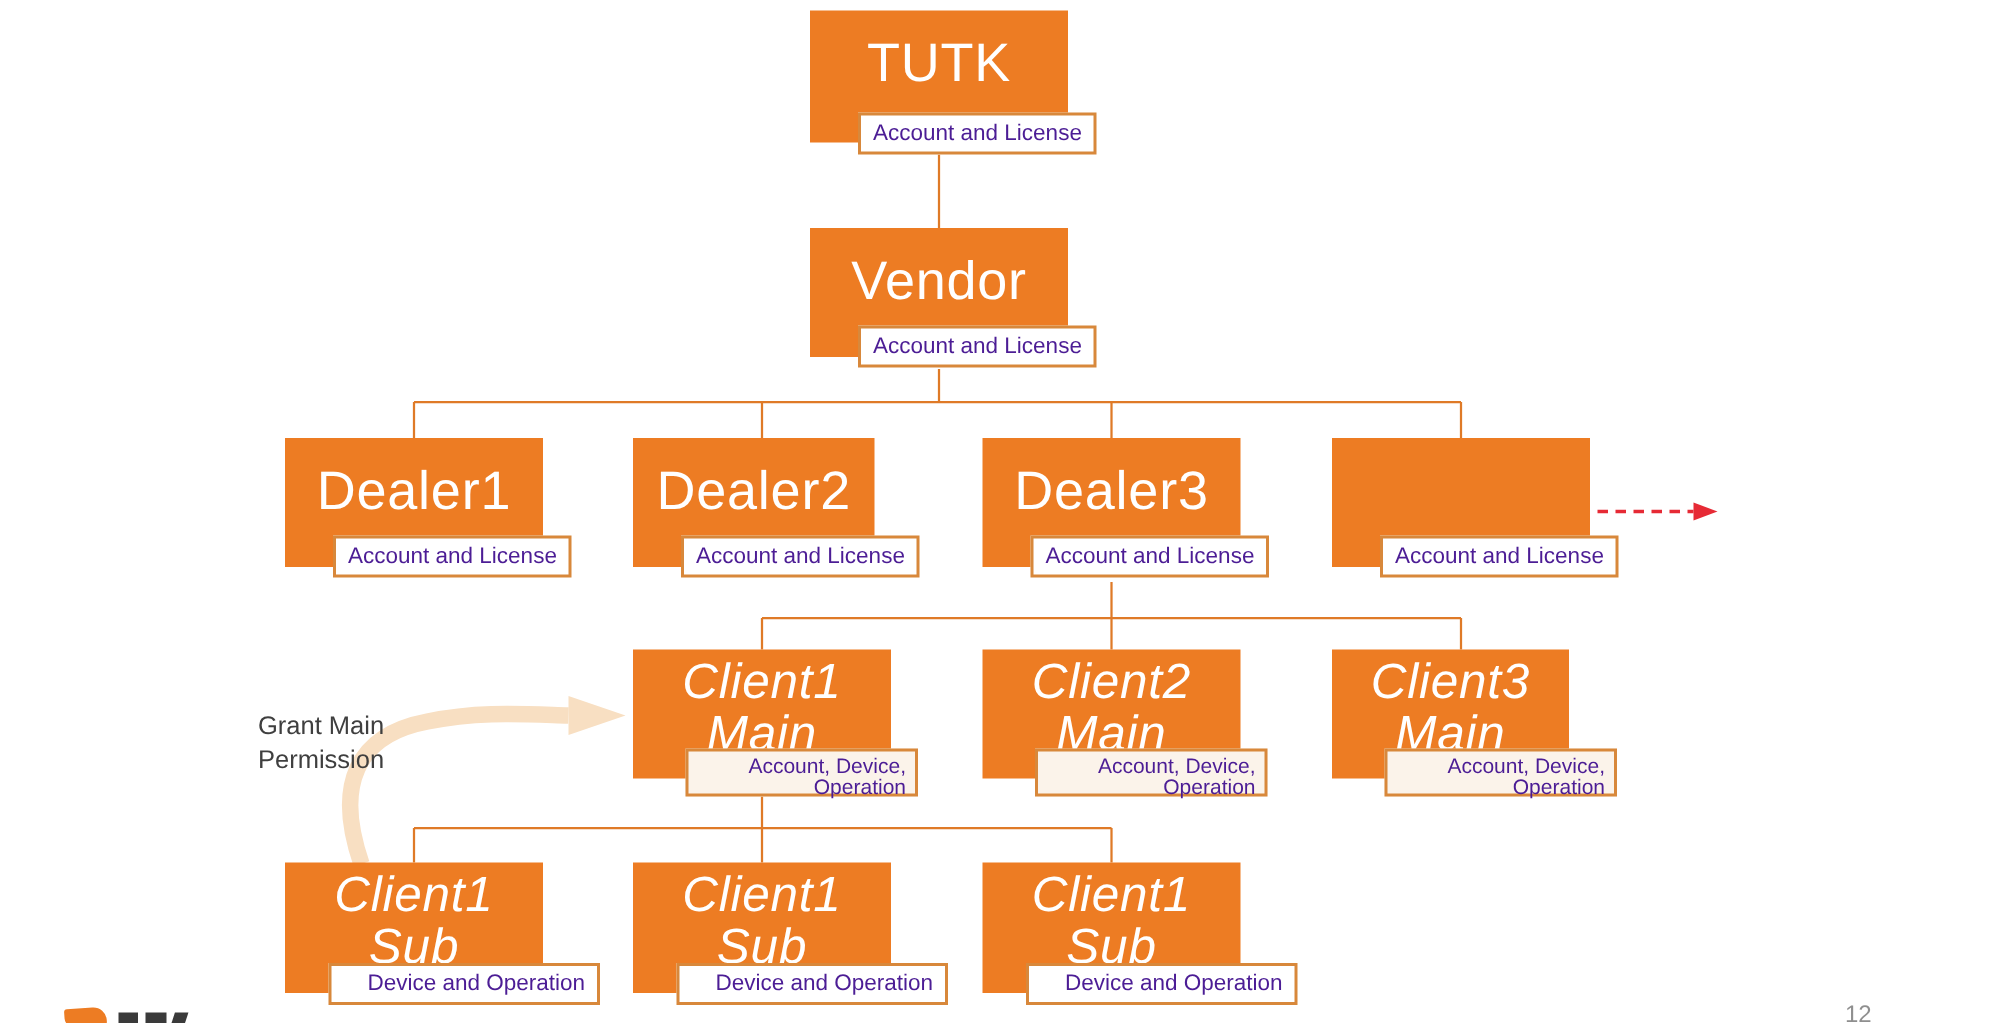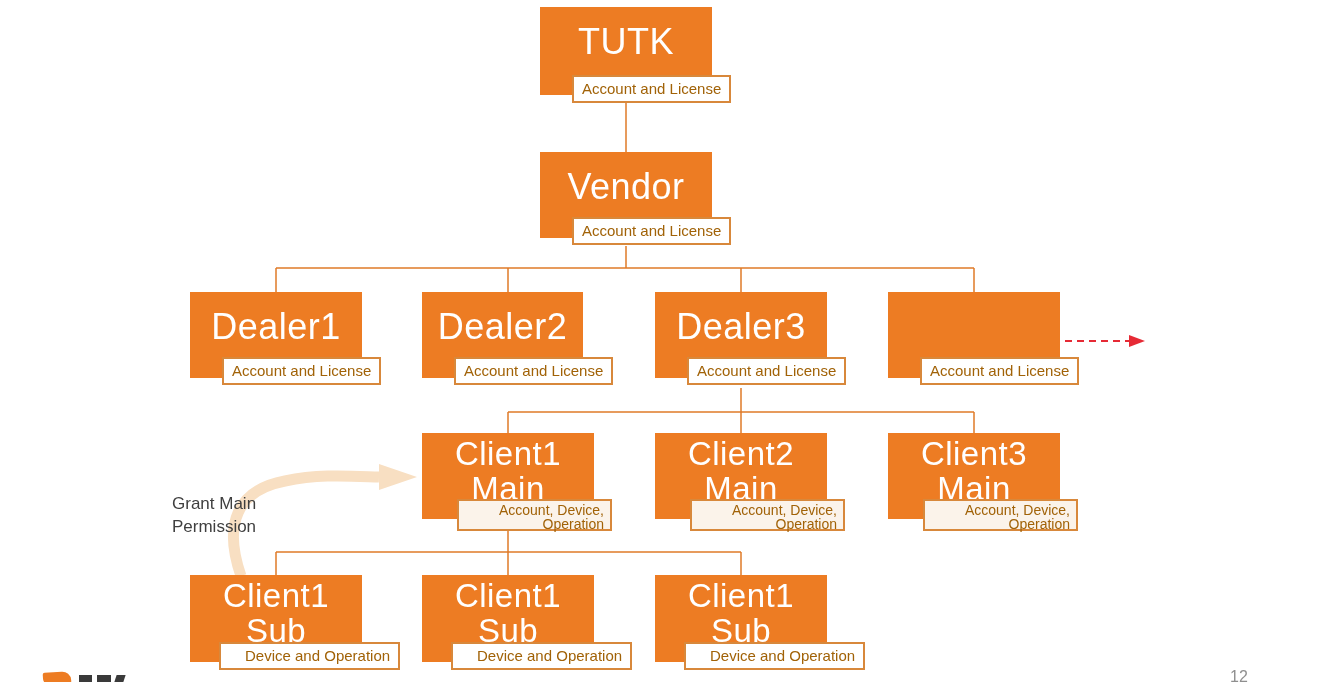--- a/index.html
+++ b/index.html
@@ -19,38 +19,38 @@
     position:relative;width:1328px;height:682px;background:#fff;overflow:hidden;margin-left:37px;
   }
   .layer{position:absolute;left:0;top:0;width:1328px;height:682px;}
   .node{
     position:absolute;background:var(--box-orange);color:#fff;text-align:center;
   }
   .node-title{
     font-size:36px;line-height:1;padding-top:17px;letter-spacing:0.5px;
   }
   .node-title.two-line{font-size:33px;line-height:35px;padding-top:3px;letter-spacing:0.5px;}
-  .node-title.two-line span{display:block;}
+  .node-title.two-line span{display:block;font-style:italic;}
   .badge{
     position:absolute;background:var(--badge-bg);border:2px solid var(--badge-border);
-    color:#a16207;font-size:15px;line-height:20px;padding:2px 8px;white-space:nowrap;
+    color:#4c1d95;font-size:15px;line-height:20px;padding:2px 8px;white-space:nowrap;
     text-align:center;box-sizing:border-box;
   }
   .badge.single{left:32px;top:65px;height:28px;}
   .badge.tutk-pos{left:32px;top:68px;height:28px;}
   .badge.two-line{
     left:35px;top:66px;width:155px;height:32px;background:var(--badge-bg-warm);
     font-size:14px;line-height:14px;text-align:right;padding:2px 6px;white-space:nowrap;
   }
   .badge.two-line span{display:block;}
   .badge.sub-pos{left:29px;top:67px;height:28px;padding-left:24px;}
   .annotation{
     position:absolute;color:var(--text-dark);
   }
-  .grant-text{left:135px;top:492px;font-size:17px;line-height:23px;}
+  .grant-text{left:135px;top:472px;font-size:17px;line-height:23px;}
   .create-tech{left:1117px;top:327px;font-size:21px;}
   .page-number{
     position:absolute;left:1193px;top:668px;font-size:16px;color:var(--page-gray);
   }
   .logo-partial{
     position:absolute;left:4px;top:671px;width:130px;height:11px;overflow:hidden;
   }
   .logo-swoosh{
     position:absolute;left:2px;top:1px;width:28px;height:12px;background:var(--box-orange);
     border-radius:2px 9px 2px 6px;transform:rotate(-4deg);
@@ -133,21 +133,21 @@
   <div class="node" style="left:618px;top:433px;width:172px;height:86px">
     <div class="node-title two-line">
       <span>Client2</span>
       <span>Main</span>
     </div>
     <div class="badge two-line">
       <span>Account, Device,</span>
       <span>Operation</span>
     </div>
   </div>
-  <div class="node" style="left:851px;top:433px;width:172px;height:86px">
+  <div class="node" style="left:851px;top:433px;width:158px;height:86px">
     <div class="node-title two-line">
       <span>Client3</span>
       <span>Main</span>
     </div>
     <div class="badge two-line">
       <span>Account, Device,</span>
       <span>Operation</span>
     </div>
   </div>
 

